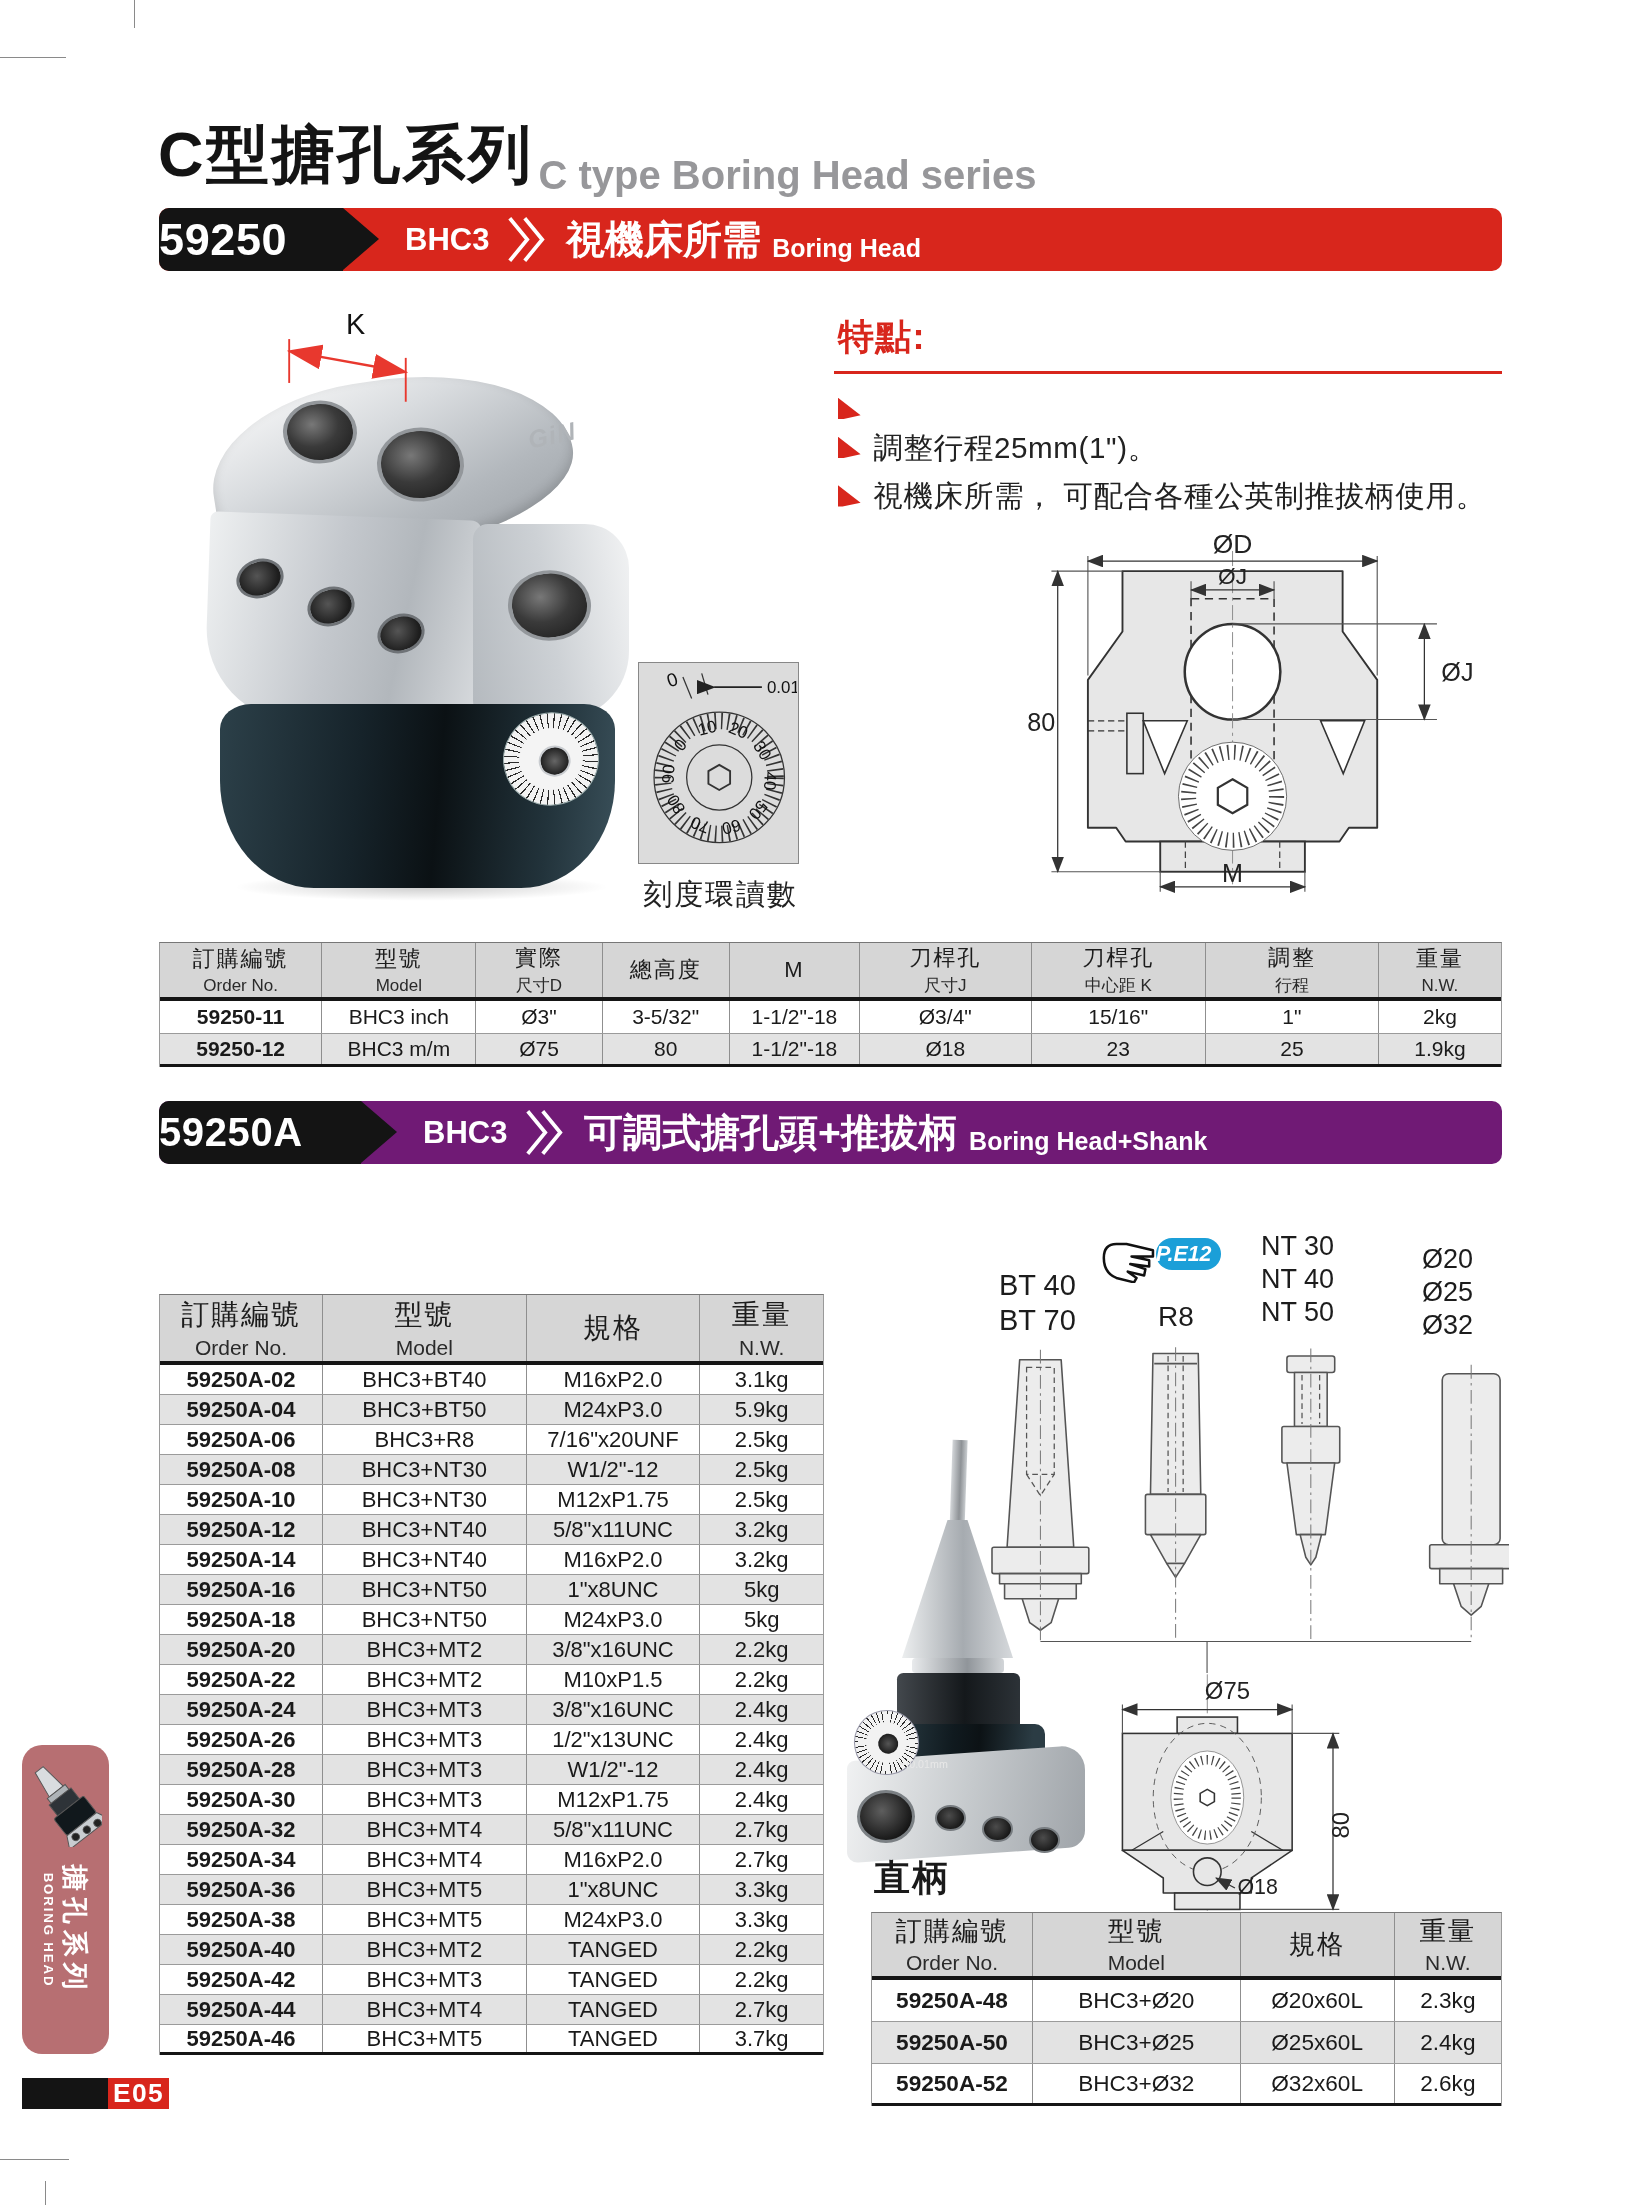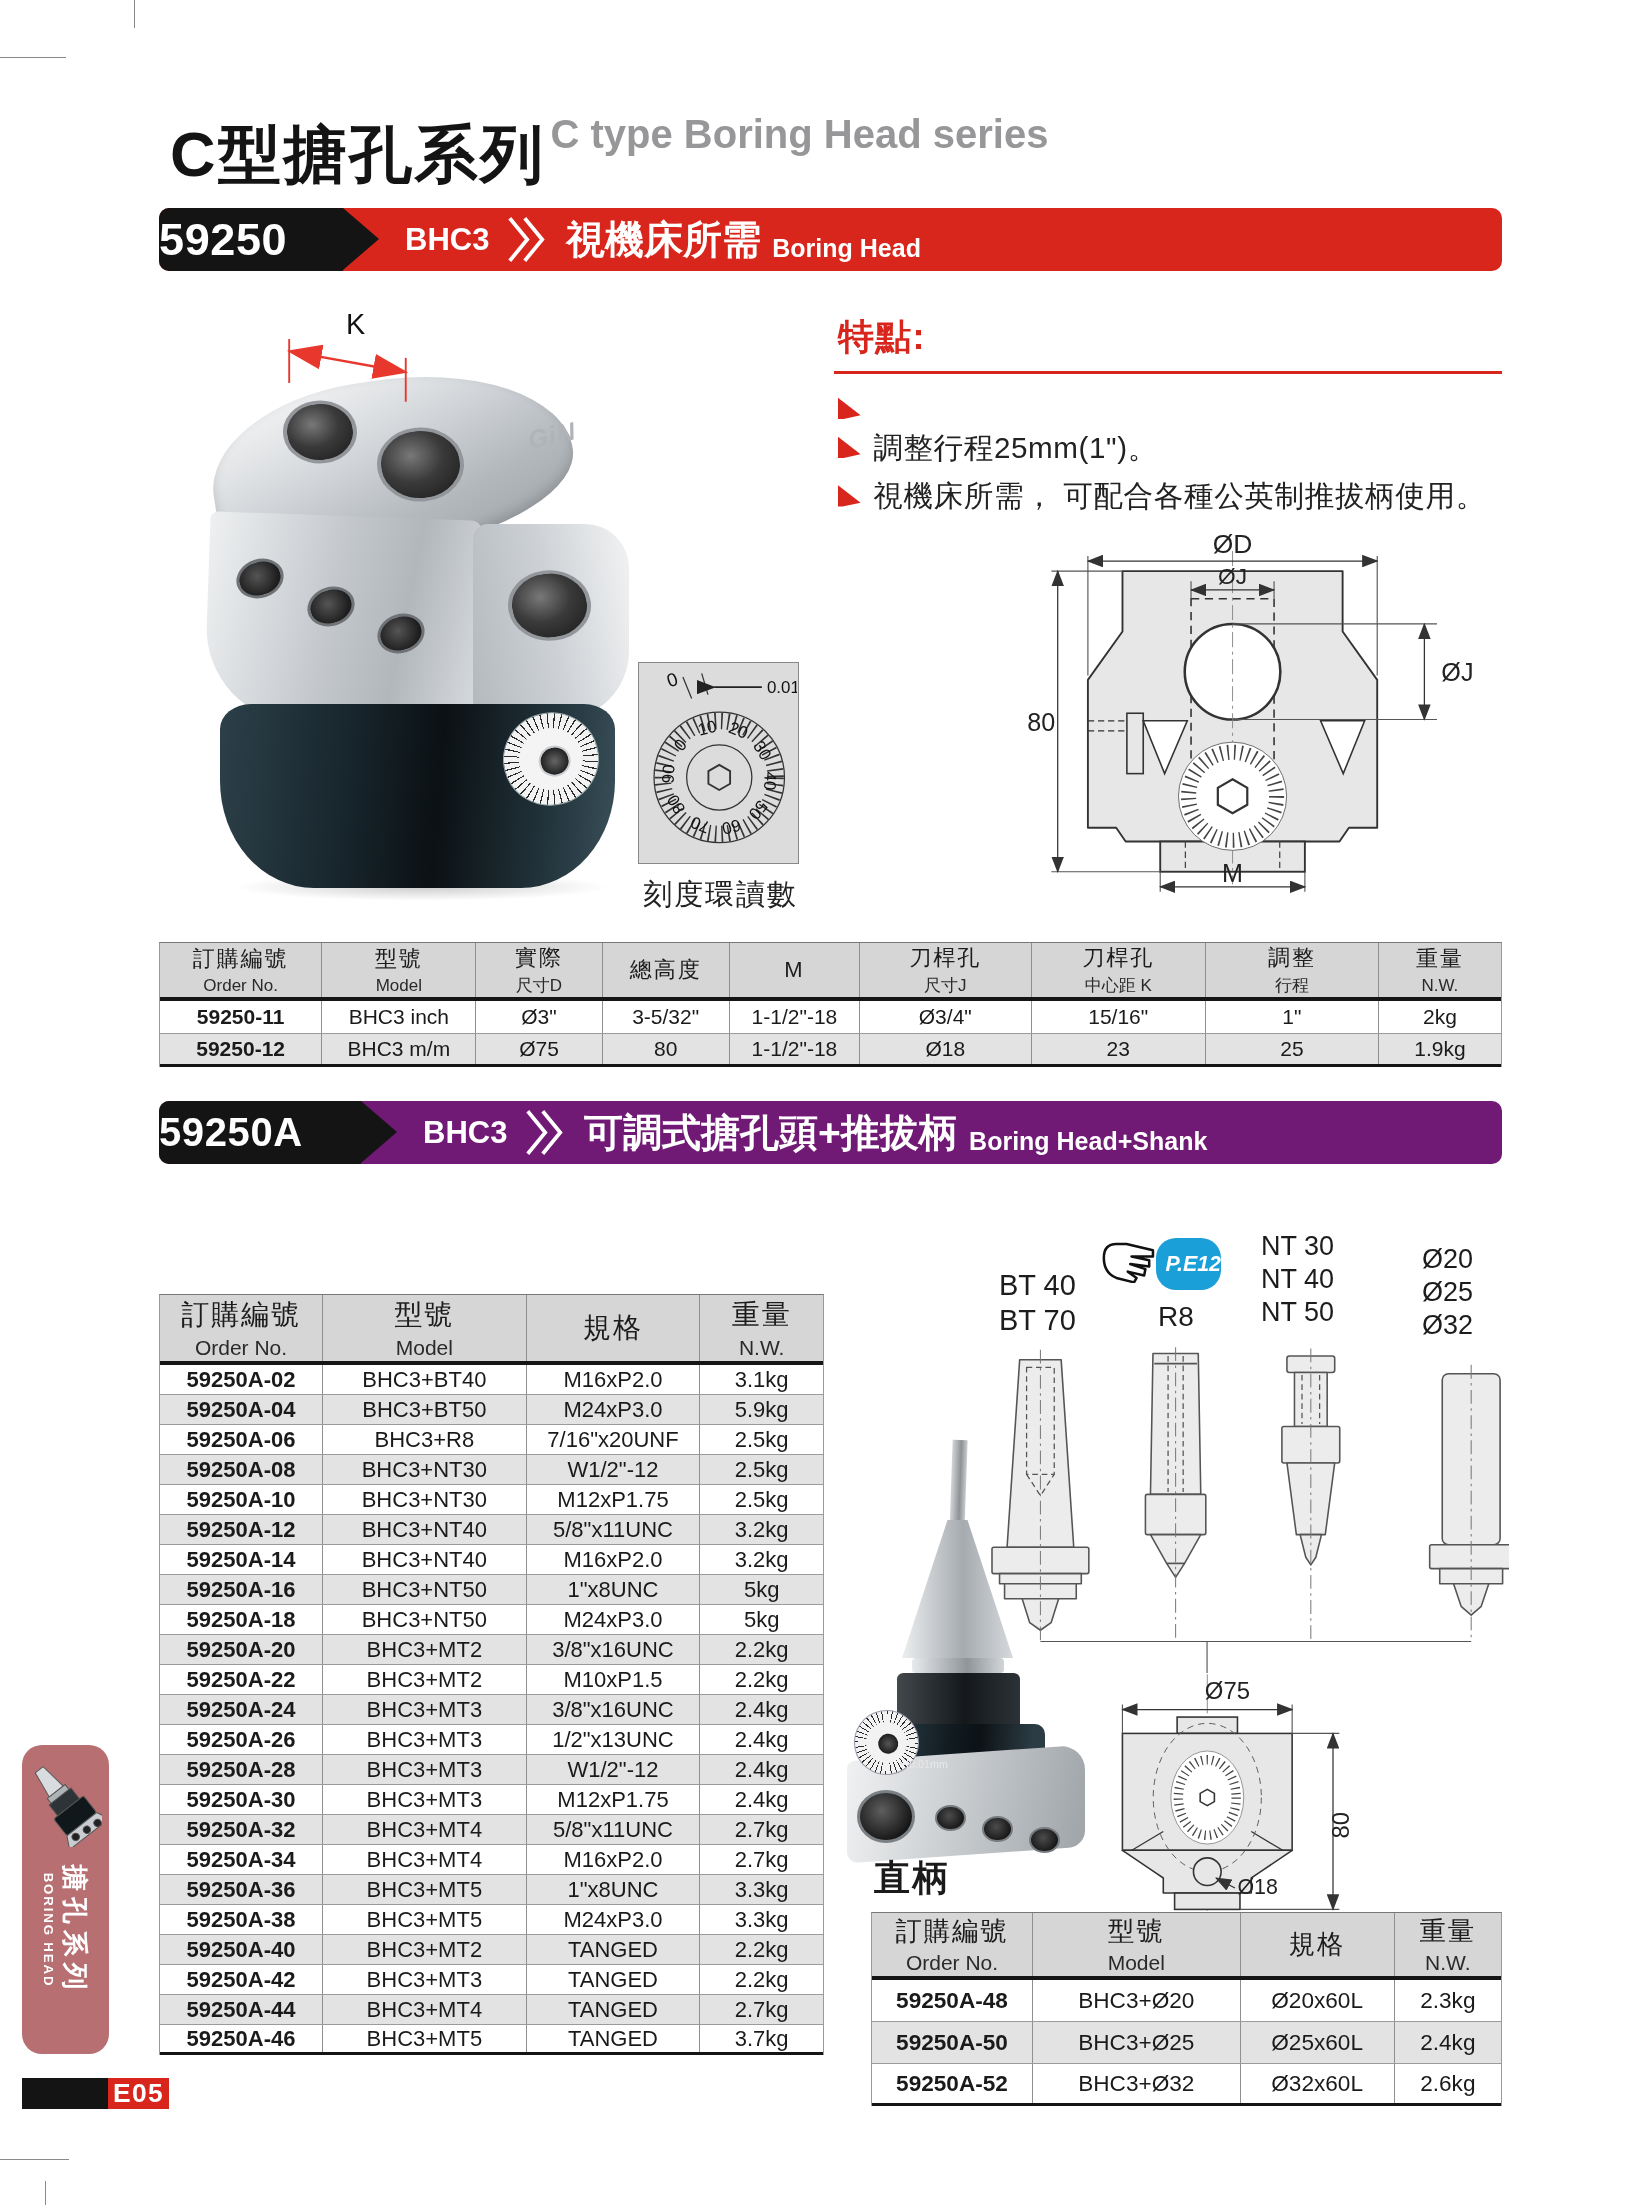--- a/index.html
+++ b/index.html
@@ -3,21 +3,21 @@
 <meta charset="utf-8">
 <style>
   *{box-sizing:border-box;margin:0;padding:0}
   html,body{margin:0;background:#888}
   .page{position:relative;width:1648px;height:2205px;background:#fff;overflow:hidden;
         font-family:"Liberation Sans","DejaVu Sans",sans-serif;color:#1a1a1a}
   .abs{position:absolute}
   
   .crop{position:absolute;background:#8a8a8a}
   
-  .title-row{position:absolute;left:170px;top:112px;display:flex;align-items:flex-start;white-space:nowrap}
+  .title-row{position:absolute;left:158px;top:112px;display:flex;align-items:flex-end;white-space:nowrap}
   .title-zh{font-size:63px;font-weight:700;letter-spacing:2.5px;color:#141414}
   .title-en{font-size:40px;font-weight:700;color:#97979a;margin-left:5px}
   
   .banner{position:absolute;left:159px;width:1343px;height:63px;border-radius:10px}
   .code-badge{position:absolute;left:0;top:0;width:184px;height:63px;background:#141414;border-radius:10px 0 0 10px;
               display:flex;align-items:center;}
   .code-badge span{color:#fff;font-weight:700;font-size:45px;letter-spacing:0.6px}
   .badge-arrow{position:absolute;left:184px;top:0;width:0;height:0;border-top:31px solid transparent;
                border-bottom:31px solid transparent;border-left:36px solid #141414}
   .bmodel{position:absolute;left:246px;top:0;height:63px;line-height:63px;color:#fff;font-weight:700;font-size:31px}
@@ -54,22 +54,22 @@
   .t2{left:159px;top:1294px;width:665px}
   .t2 .hrow,.t2 .drow{grid-template-columns:24.6% 30.7% 26.2% 18.5%}
   .t2 .hrow{height:70px}.t2 .drow{height:30px}
   .t2 .l1{font-size:28px}.t2 .l2{font-size:21px}.t2 .dcell{font-size:22px}
   .t3{left:871px;top:1912px;width:631px}
   .t3 .hrow,.t3 .drow{grid-template-columns:25.6% 33% 24.5% 16.9%}
   .t3 .hrow{height:67px}.t3 .drow{height:42px}
   .t3 .l1{font-size:26.4px}.t3 .l2{font-size:21px}.t3 .dcell{font-size:22.6px}
   
   .lbl{position:absolute;font-size:28px;color:#1c1c1c;line-height:35px;white-space:nowrap}
-  .pe-badge{position:absolute;left:1156px;top:1238px;width:65px;height:52px;border-radius:20px;
-            display:flex;align-items:center;justify-content:flex-end}
+  .pe-badge{position:absolute;left:1156px;top:1238px;width:65px;height:32px;border-radius:20px;
+            display:flex;align-items:center;justify-content:flex-start}
   .pe-badge span{color:#fff;font-weight:700;font-style:italic;font-size:21.4px}
   
   .straight-head{position:absolute;left:874px;top:1854px;font-size:36px;font-weight:700;letter-spacing:2.5px}
   
   .side-tab{position:absolute;left:22px;top:1745px;width:87px;height:309px;border-radius:20px}
   .side-text{position:absolute;left:50%;top:60%;transform:translate(-50%,-50%) rotate(90deg);
              display:flex;flex-direction:column;align-items:center;white-space:nowrap}
   .side-zh{color:#fff;font-size:26.4px;font-weight:700;letter-spacing:6.3px}
   .side-en{color:#fff;font-size:13.2px;font-weight:700;letter-spacing:1.9px;margin-top:1.3px}
   .black-bar{position:absolute;left:22px;top:2078px;width:86px;height:31px;background:#141414}

